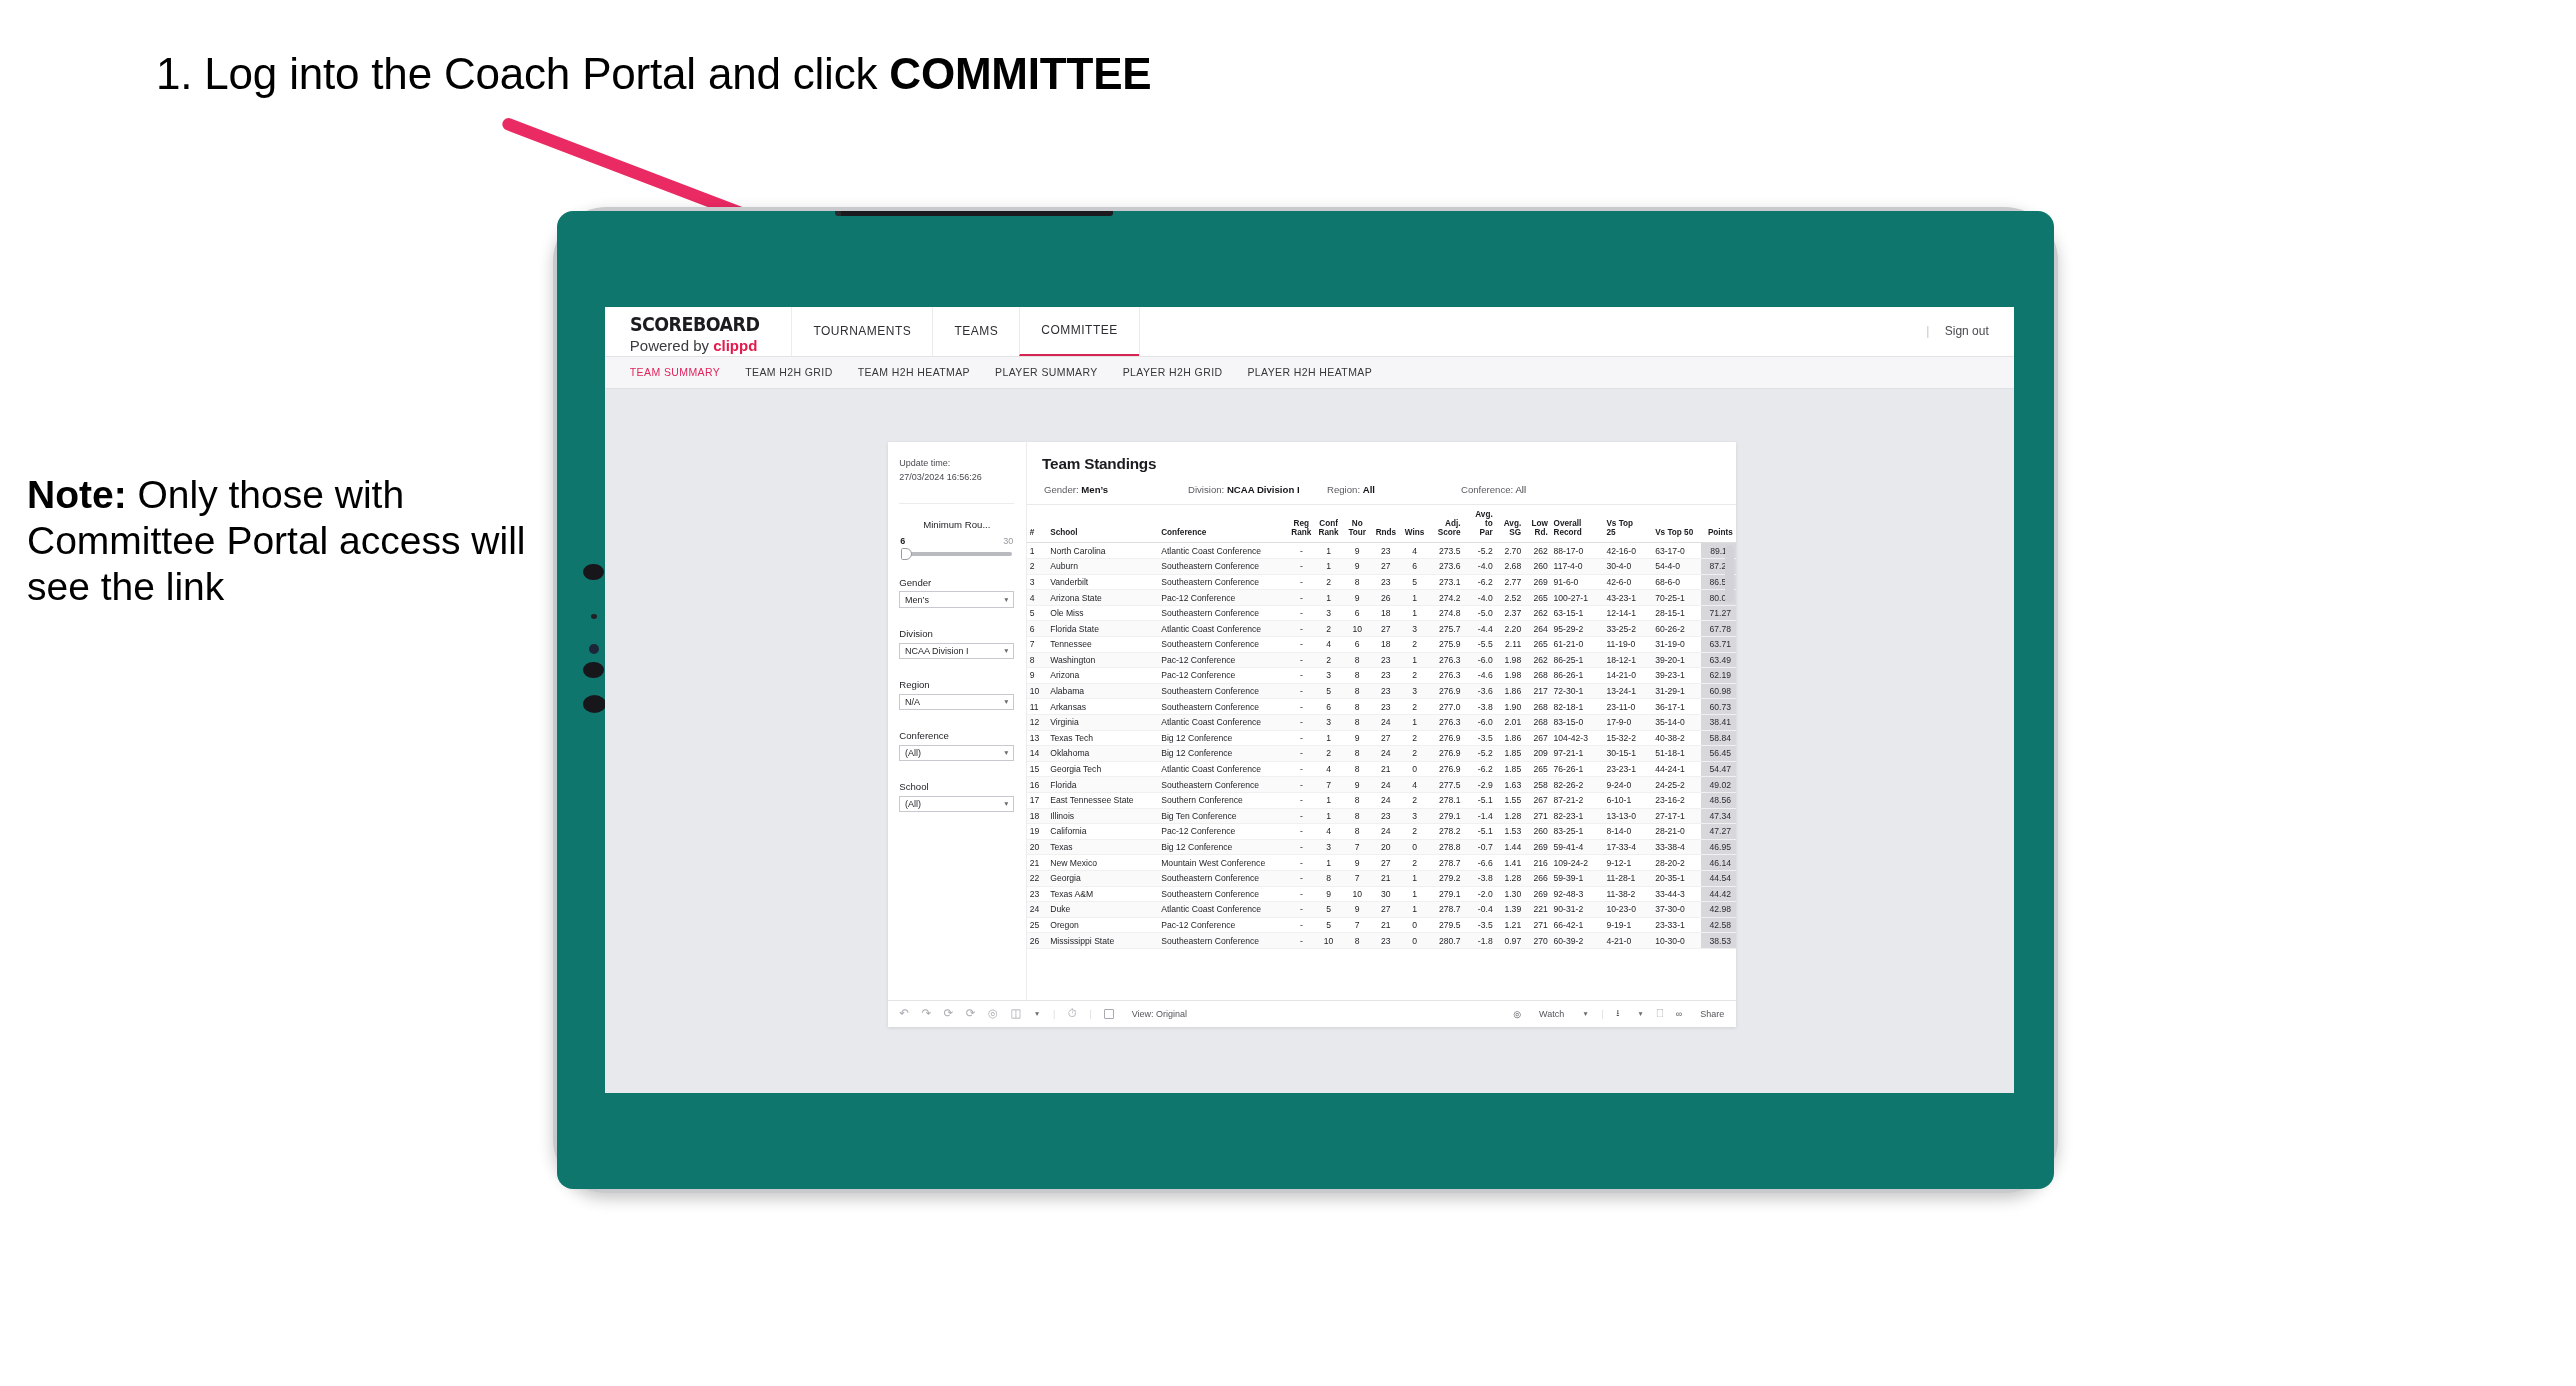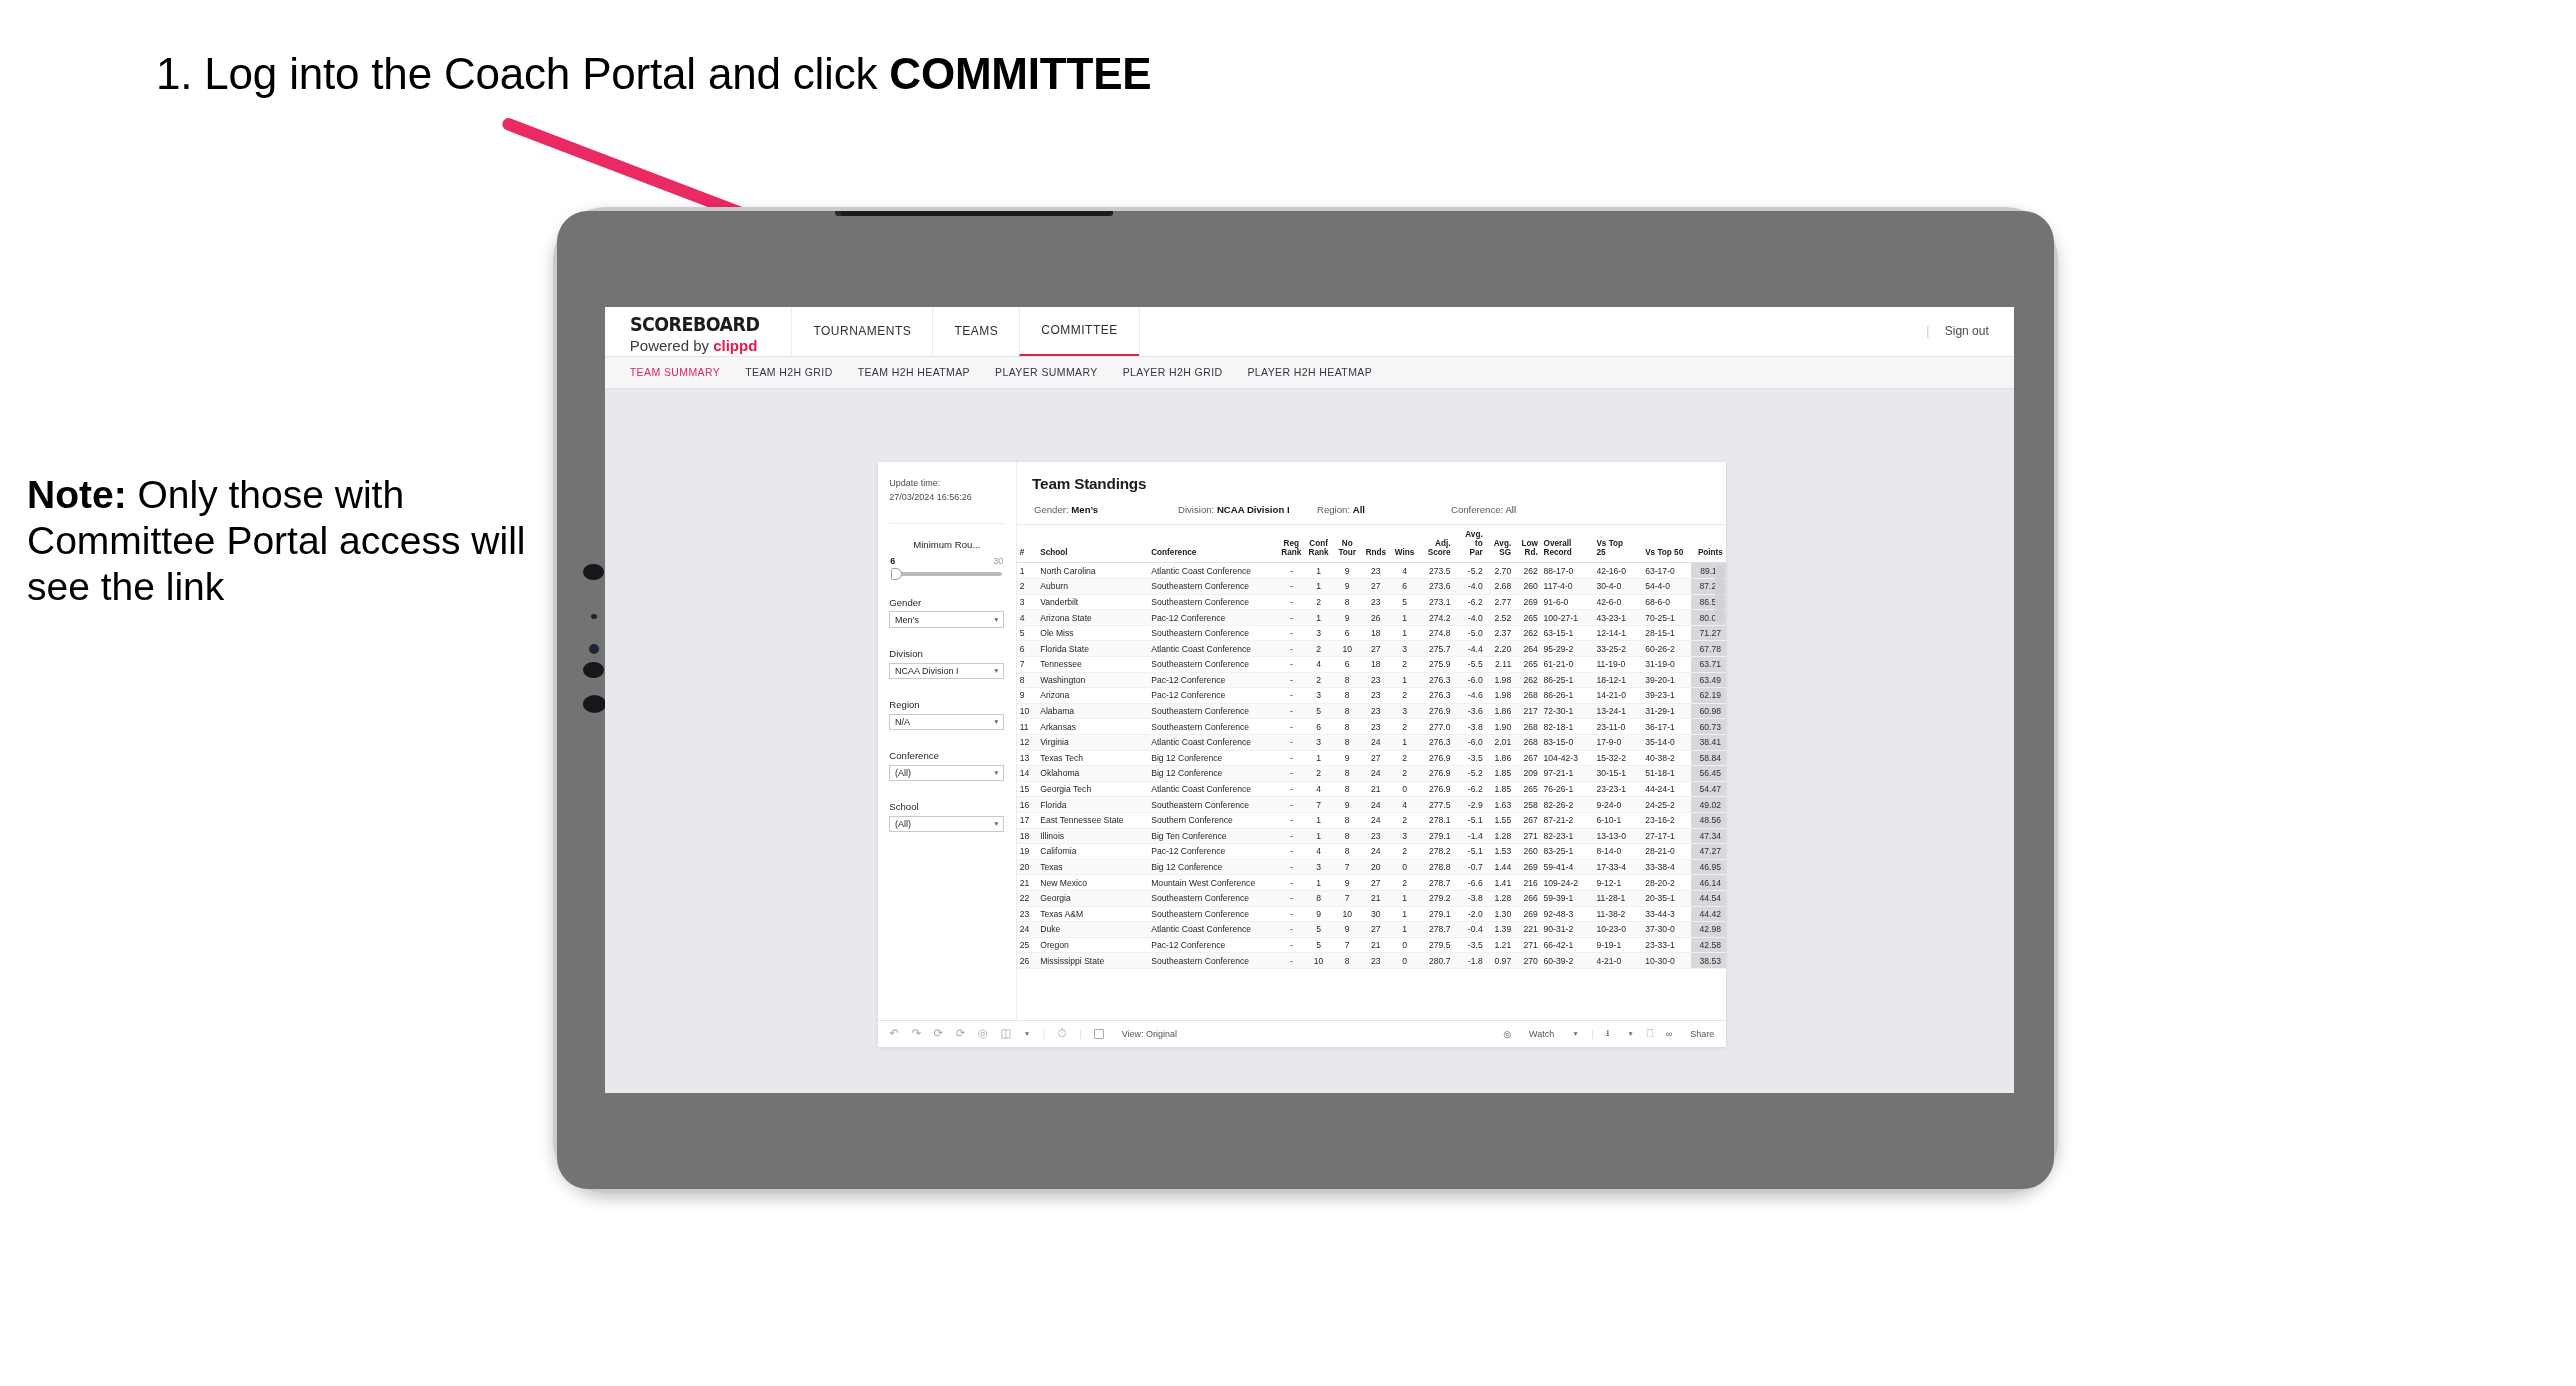--- a/index.html
+++ b/index.html
@@ -35,22 +35,22 @@
   .tablet {
     position: absolute; left: 553px; top: 207px;
     width: 1505px; height: 986px;
     background: #c9cacd;
     border-radius: 54px;
     padding: 3.8px;
     box-shadow: 0 5.8px 15.3px rgba(0,0,0,.22);
   }
   .tablet-inner {
     width: 100%; height: 100%;
-    background: #737373;
-    border-radius: 31px;
+    background: #0f766e;
+    border-radius: 16px;
     position: relative;
     overflow: hidden;
   }
   .bezel-dot {
     position: absolute; left: 26px; border-radius: 50%;
     background: #17171b;
   }
   .bezel-dot.d1 { top: 353px; width: 21px; height: 16.3px; }
   .bezel-dot.d2 { top: 403px; width: 5.8px;  height: 4.8px;  background:#202026; left:34px; }
   .bezel-dot.d3 { top: 433px; width: 10.5px; height: 10.5px; background:#1d2638; left:32px; }
@@ -105,25 +105,25 @@
     height: 32px; background: #f6f6f8; display: flex; align-items: center;
     gap: 25px; padding: 0 25px; border-bottom: 1px solid #e0e0e4;
   }
   .subitem { font-size: 10.5px; color: #36363b; letter-spacing: 0.4px; cursor: pointer; white-space: nowrap; }
   .subitem.active { color: #e1245d; }
 
   
   .canvas { position: relative; height: 705px; background: #e8e9ed; }
 
   .viz {
-    position: absolute; left: 273px; top: 53px;
+    position: absolute; left: 283px; top: 53px;
     width: 848px; height: 585px;
     background: #fff;
     box-shadow: 0 1px 3.8px rgba(0,0,0,.10);
-    display: flex; flex-direction: column; margin-top: 20px;
+    display: flex; flex-direction: column;
   }
   .viz-body { flex: 1; display: flex; min-height: 0; }
 
   
   .rail {
     width: 139px; border-right: 1px solid #ececed;
     display: flex; flex-direction: column;
     padding: 15.3px 11.5px 0 11.5px; flex: 0 0 139px;
   }
   .upd-label { font-size: 9px; color: #4a4a50; line-height: 1.5; }

